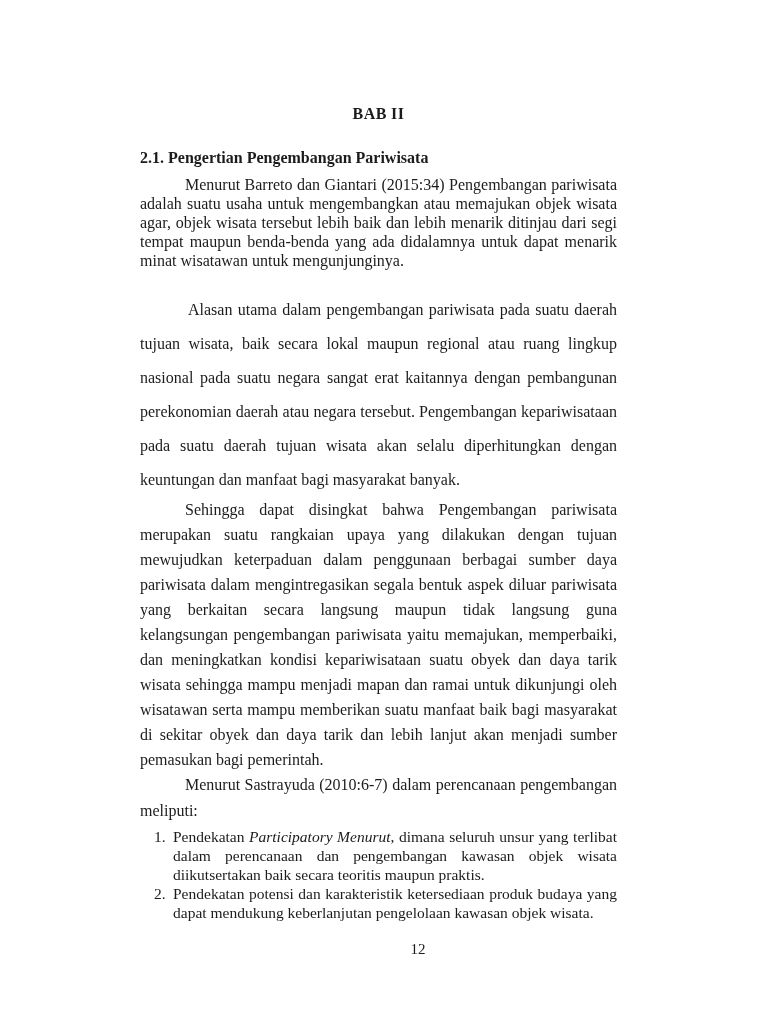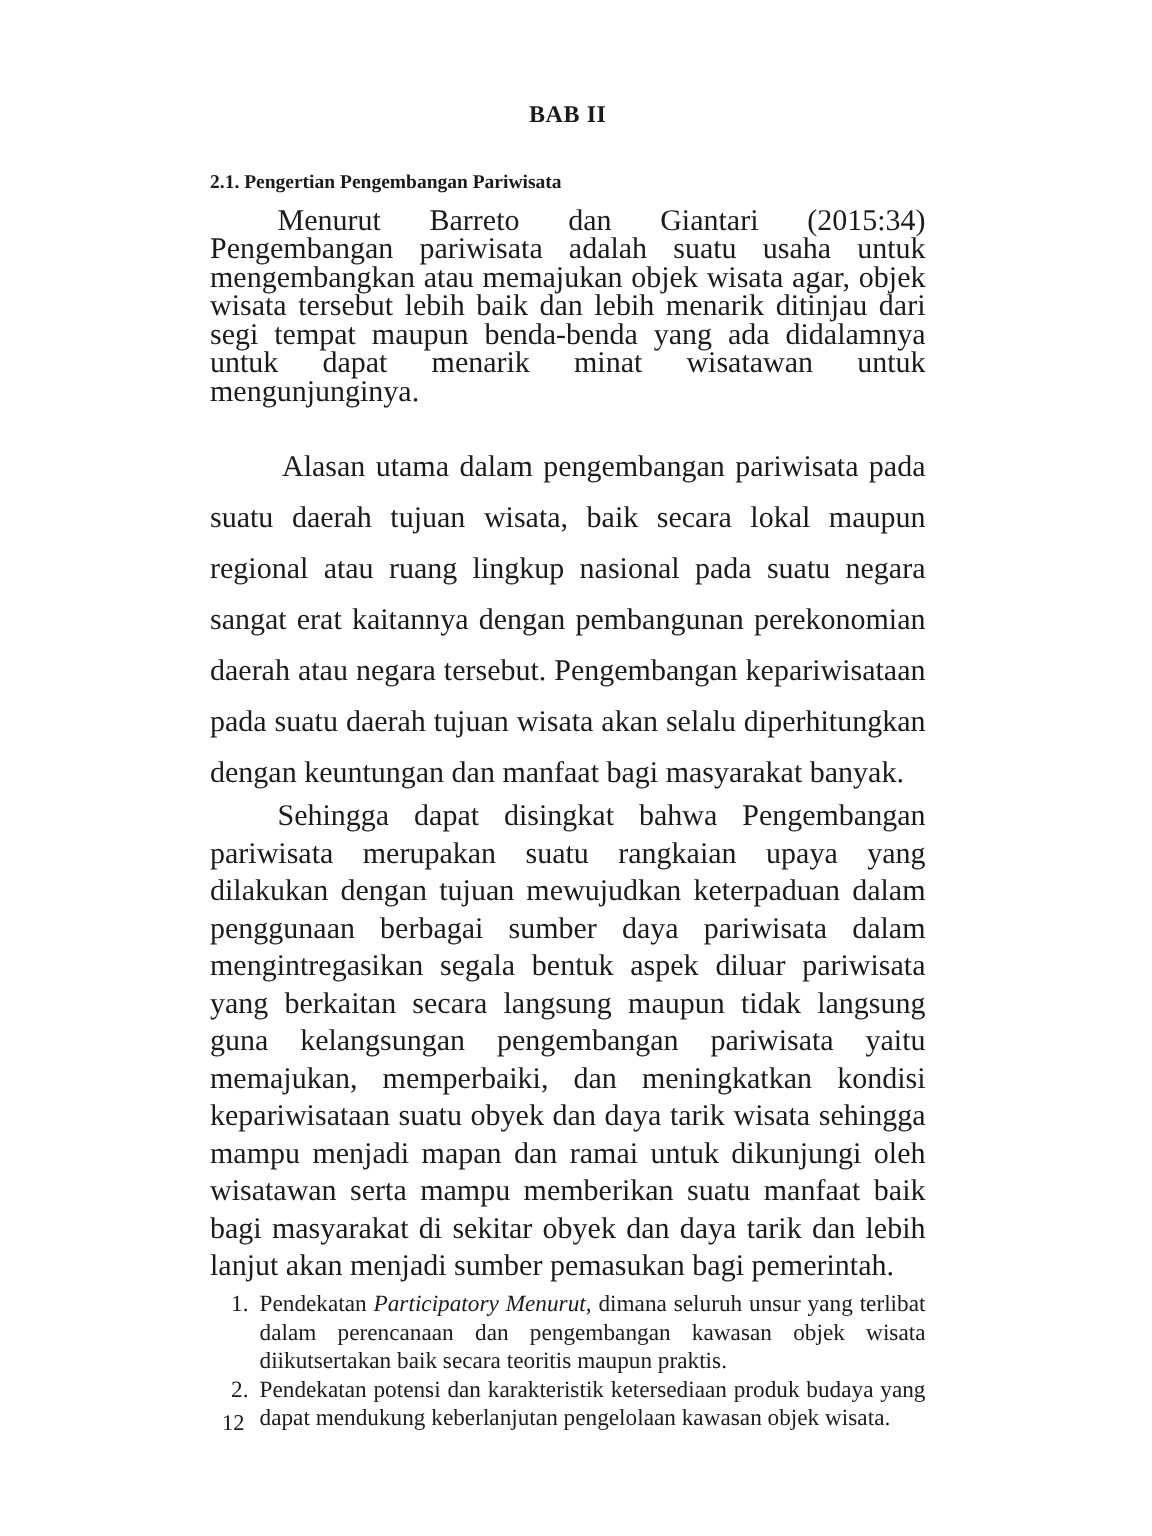--- a/index.html
+++ b/index.html
@@ -12,43 +12,43 @@
     height: 1024px;
     font-family: "Liberation Serif", "DejaVu Serif", serif;
     color: #1b1b1b;
     overflow: hidden;
   }
   .page {
     position: relative;
     width: 725px;
     height: 1024px;
     box-sizing: border-box;
-    padding: 69px 108px 0 140px;
+    padding: 106px 108px 0 140px;
     background: #ffffff;
   }
   .chapter-title,
   .chapter-subtitle {
     text-align: center;
     font-weight: bold;
     font-size: 16px;
     line-height: 16px;
     letter-spacing: 0.4px;
   }
   .chapter-subtitle {
     margin-top: 15px;
   }
   .section-heading {
-    font-size: 13px;
+    font-size: 16px;
     font-weight: bold;
     line-height: 16px;
     margin: 28px 0 0 0;
   }
   .para {
     margin: 0;
-    font-size: 20px;
+    font-size: 16px;
     text-align: justify;
   }
   .para-1 {
     margin-top: 9px;
     line-height: 19px;
     text-indent: 45px;
   }
   .para-2 {
     margin-top: 23px;
     line-height: 34px;
@@ -73,42 +73,44 @@
     line-height: 19px;
     text-align: justify;
   }
   .list-number {
     position: absolute;
     left: 14px;
     top: 0;
   }
   .page-number {
     position: absolute;
-    left: 148px;
+    left: 158px;
     width: 520px;
     top: 941px;
+    text-align: center;
     font-size: 15px;
   }
 </style>
 </head>
 <body>
 
 <div class="page">
 
   <div class="chapter-title">BAB II</div>
 
 
   <div class="section-heading">2.1. Pengertian Pengembangan Pariwisata</div>
 
   <p class="para para-1">Menurut Barreto dan Giantari (2015:34) Pengembangan pariwisata adalah suatu usaha untuk mengembangkan atau memajukan objek wisata agar, objek wisata tersebut lebih baik dan lebih menarik ditinjau dari segi tempat maupun benda-benda yang ada didalamnya untuk dapat menarik minat wisatawan untuk mengunjunginya.</p>
 
   <p class="para para-2">Alasan utama dalam pengembangan pariwisata pada suatu daerah tujuan wisata, baik secara lokal maupun regional atau ruang lingkup nasional pada suatu negara sangat erat kaitannya dengan pembangunan perekonomian daerah atau negara tersebut. Pengembangan kepariwisataan pada suatu daerah tujuan wisata akan selalu diperhitungkan dengan keuntungan dan manfaat bagi masyarakat banyak.</p>
 
   <p class="para para-3">Sehingga dapat disingkat bahwa Pengembangan pariwisata merupakan suatu rangkaian upaya yang dilakukan dengan tujuan mewujudkan keterpaduan dalam penggunaan berbagai sumber daya pariwisata dalam mengintregasikan segala bentuk aspek diluar pariwisata yang berkaitan secara langsung maupun tidak langsung guna kelangsungan pengembangan pariwisata yaitu memajukan, memperbaiki, dan meningkatkan kondisi kepariwisataan suatu obyek dan daya tarik wisata sehingga mampu menjadi mapan dan ramai untuk dikunjungi oleh wisatawan serta mampu memberikan suatu manfaat baik bagi masyarakat di sekitar obyek dan daya tarik dan lebih lanjut akan menjadi sumber pemasukan bagi pemerintah.</p>
 
+  <p class="para para-4">Menurut Sastrayuda (2010:6-7) dalam perencanaan pengembangan meliputi:</p>
 
   <div class="num-list">
 
     <div class="list-item">
       <span class="list-number">1.</span>
       <span><span>Pendekatan </span><i>Participatory Menurut</i><span>, dimana seluruh unsur yang terlibat dalam perencanaan dan pengembangan kawasan objek wisata diikutsertakan baik secara teoritis maupun praktis.</span></span>
     </div>
 
     <div class="list-item">
       <span class="list-number">2.</span>

